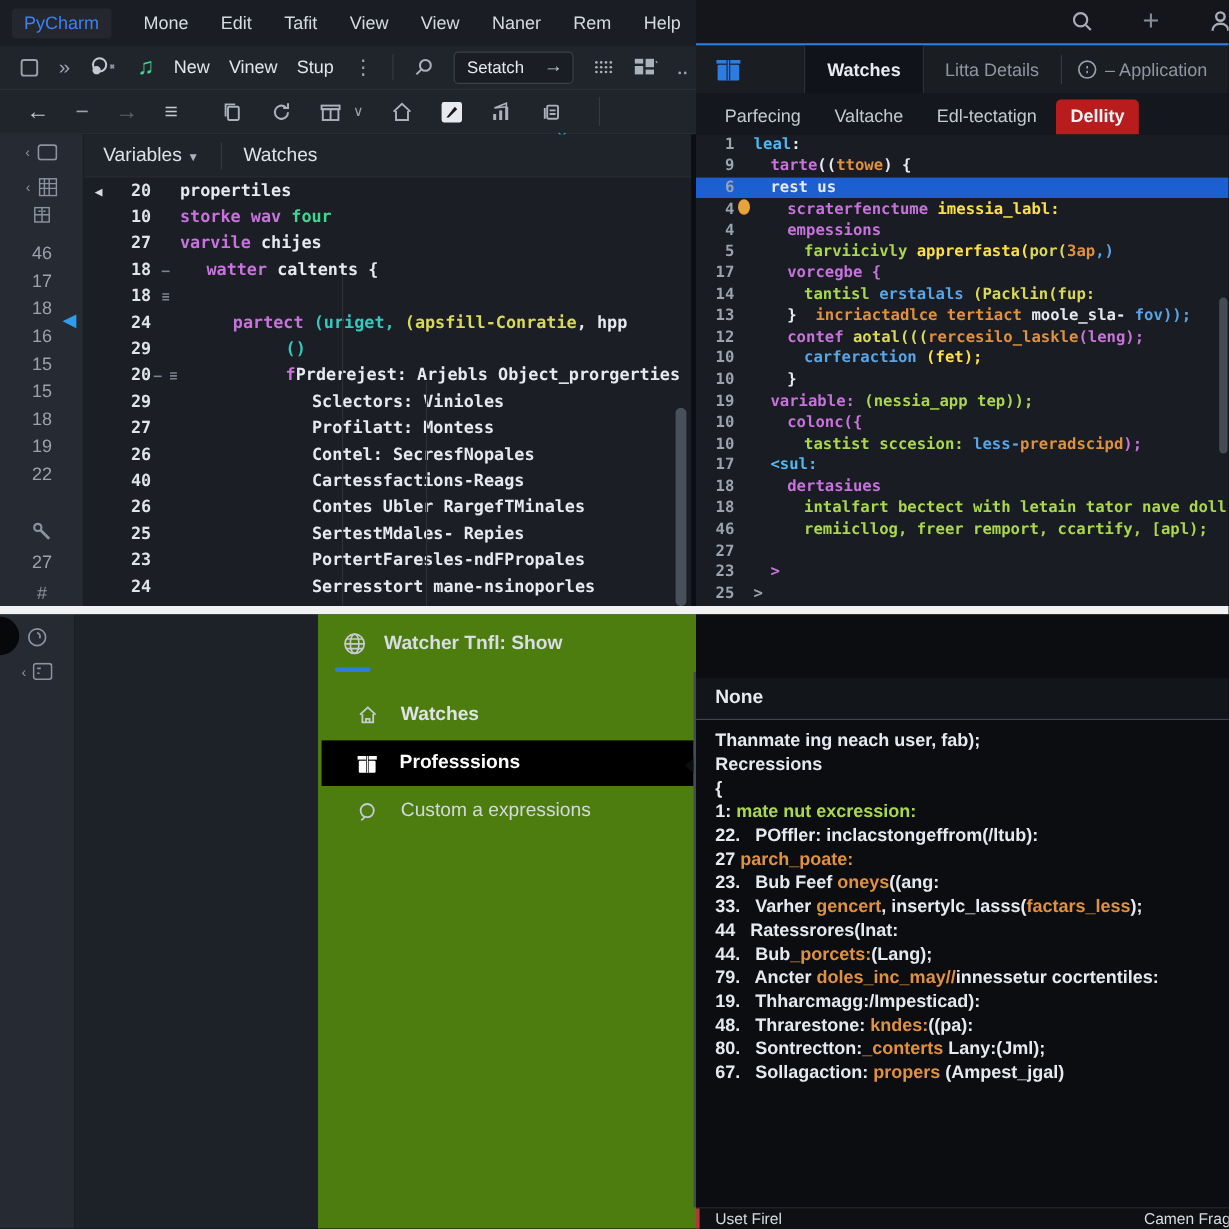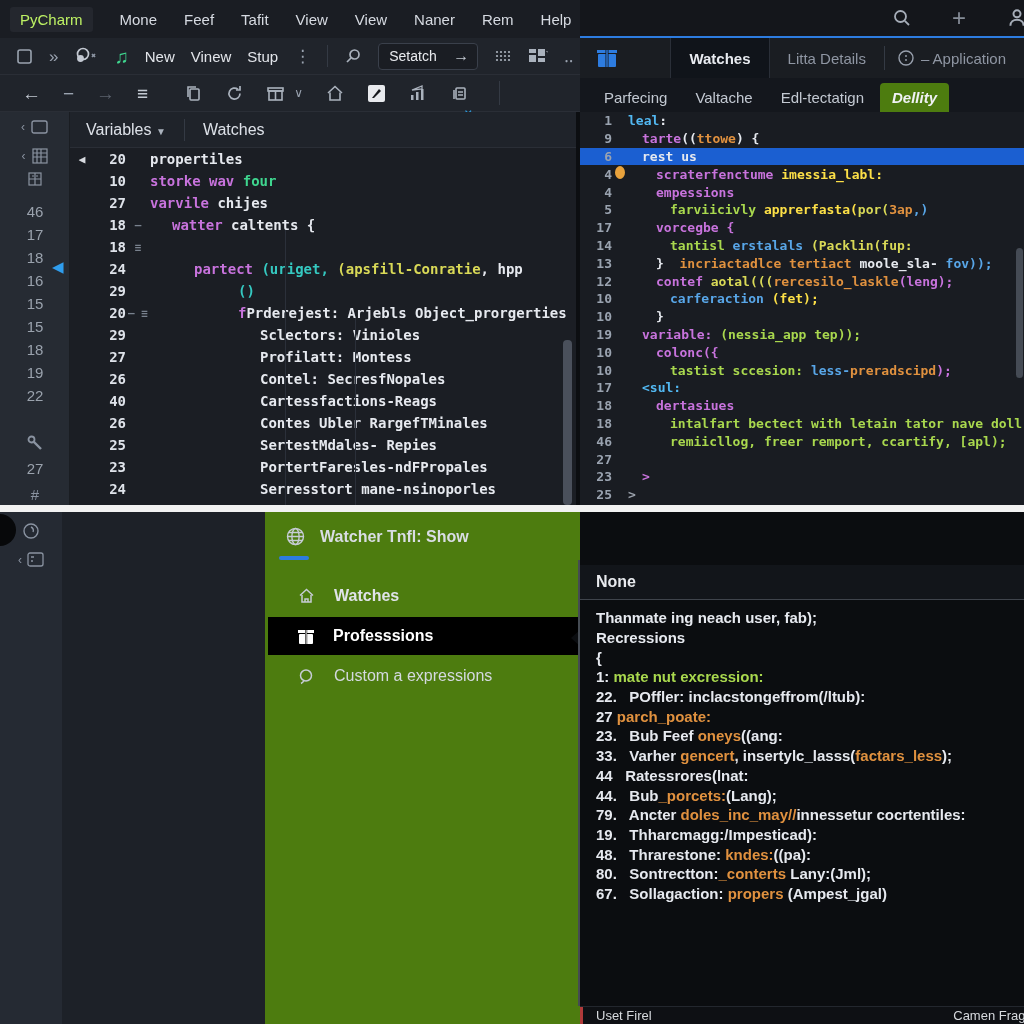--- a/index.html
+++ b/index.html
@@ -10,21 +10,21 @@
   .ic svg{display:block;}
   .vdiv{width:1px;background:#343a44;}
 
   
   #menubar-left{left:0;top:0;width:580px;height:38px;background:#1a1d23;
     display:flex;align-items:center;gap:27px;padding-left:10px;box-sizing:border-box;}
   #menubar-right{left:580px;top:0;width:444px;height:38px;background:#14161b;
     border-bottom:2px solid #2d7ce0;box-sizing:border-box;
     display:flex;align-items:center;justify-content:flex-end;gap:40px;padding-right:2px;}
   .menu-item{font-size:15px;color:#d6dae1;}
-  #app-box{background:#24272e;padding:4px 10px;border-radius:3px;color:#bef264;}
+  #app-box{background:#24272e;padding:4px 10px;border-radius:3px;color:#3b82f6;}
 
   
   #toolbar2{left:0;top:38px;width:580px;height:37px;background:#20242b;
     border-bottom:1px solid #2a2e36;display:flex;align-items:center;gap:16px;
     padding-left:16px;box-sizing:border-box;}
   .tb-label{font-size:15px;color:#e2e5ea;}
   .glyph{color:#9aa3b0;font-size:17px;line-height:1;}
   #search-box{display:flex;align-items:center;gap:0;background:#1a1d23;
     border:1px solid #3a404b;border-radius:4px;height:25px;padding:0 8px;}
   #search-box input{background:transparent;border:none;outline:none;color:#e8eaee;
@@ -37,21 +37,21 @@
   #blue-caret{left:462px;top:100px;color:#2d9ce0;font-size:15px;}
 
   
   #right-tabs1{left:580px;top:38px;width:444px;height:40px;background:#1a1d22;
     display:flex;align-items:center;box-sizing:border-box;}
   .rtab{font-size:15px;color:#8f96a3;padding:0 18px;height:100%;display:flex;align-items:center;}
   .rtab.active{background:#10141a;color:#e8ebf0;font-weight:bold;border-left:1px solid #2a2f38;border-right:1px solid #2a2f38;}
   #right-tabs2{left:580px;top:78px;width:444px;height:34px;background:#14171d;
     display:flex;align-items:flex-end;gap:4px;padding-left:12px;box-sizing:border-box;}
   .stab{font-size:15px;color:#c3c9d2;padding:6px 12px;}
-  .stab.active{background:#4d7c0f;color:#f0f2f5;font-weight:bold;border-radius:4px 4px 0 0;font-style:italic;}
+  .stab.active{background:#b91c1c;color:#f0f2f5;font-weight:bold;border-radius:4px 4px 0 0;}
 
   
   #left-tabs{left:70px;top:112px;width:510px;height:36px;background:#1f232a;
     border-bottom:1px solid #2a2e36;display:flex;align-items:center;gap:18px;
     padding-left:16px;box-sizing:border-box;font-size:16px;color:#dde1e8;}
 
   
   #activity{left:0;top:112px;width:70px;height:393px;background:#262b33;box-sizing:border-box;
     border-right:1px solid #1a1d22;}
   .act-row{display:flex;align-items:center;justify-content:center;gap:6px;color:#8a93a1;}
@@ -118,21 +118,21 @@
   #status-right{margin-left:auto;margin-right:-8px;font-size:13px;color:#d7dade;}
 </style>
 </head>
 <body>
 
 <div id="screen">
 
   <div id="menubar-left" class="abs">
     <span class="menu-item" id="app-box">PyCharm</span>
     <span class="menu-item">Mone</span>
-    <span class="menu-item">Feef</span>
+    <span class="menu-item">Edit</span>
     <span class="menu-item">Tafit</span>
     <span class="menu-item">View</span>
     <span class="menu-item">View</span>
     <span class="menu-item">Naner</span>
     <span class="menu-item">Rem</span>
     <span class="menu-item">Help</span>
   </div>
 
   <div id="menubar-right" class="abs">
     <span class="ic">

